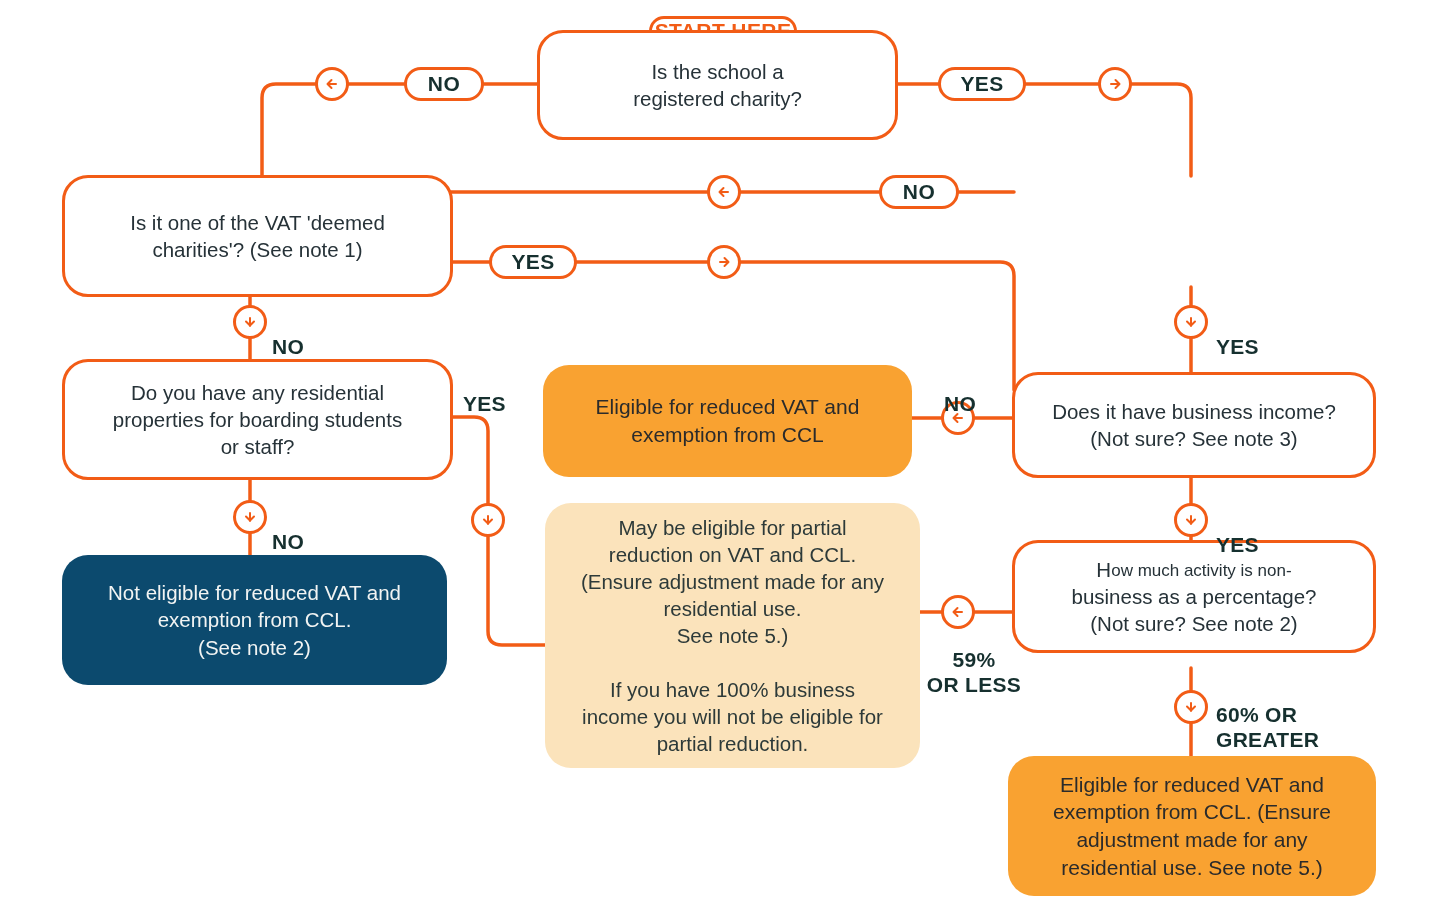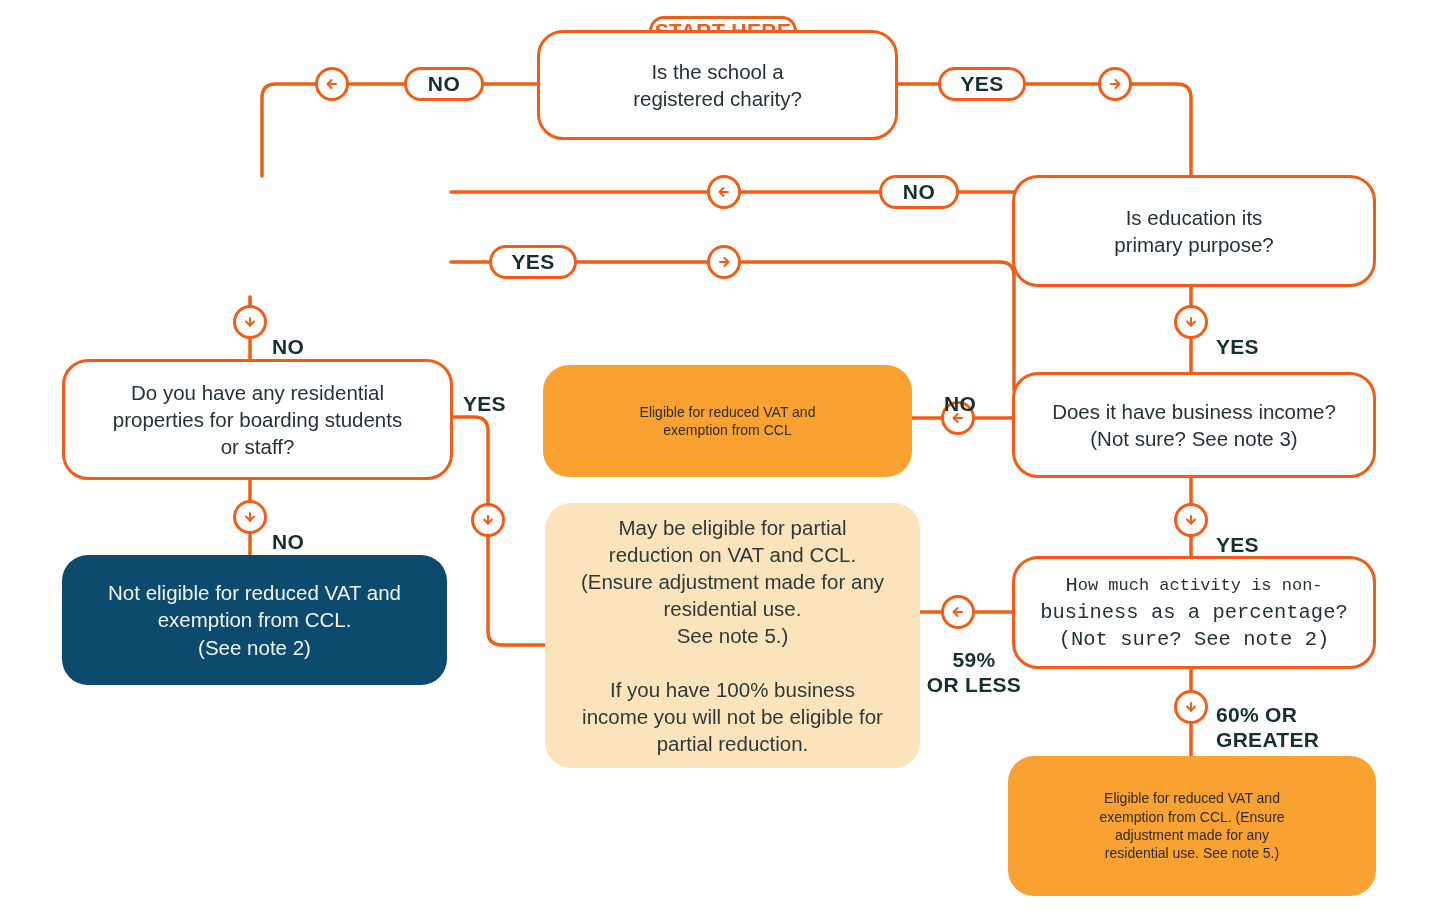--- a/index.html
+++ b/index.html
@@ -25,21 +25,21 @@
   .decision{
     background:#ffffff;
     border:3px solid #F25C16;
     color:#263238;
     font-size:20.5px;
     padding:8px 16px;
   }
   .terminal-orange{
     background:#F9A231;
     color:#2B2B2B;
-    font-size:14px;
+    font-size:21px;
     padding:10px 18px;
   }
   .terminal-amber{
     background:#FBE3BB;
     color:#2D3A39;
     font-size:20.5px;
     padding:12px 34px;
   }
   .terminal-dark{
     background:#0c4a6e;
@@ -120,38 +120,38 @@
 
   <div class="pill start" style="left:649px;top:16px;width:148px;height:30px;">
     <span>START HERE</span>
   </div>
 
   <div class="node decision" style="left:537px;top:30px;width:361px;height:110px;">
     <span class="txt">Is the school a
 registered charity?</span>
   </div>
 
-
-  <div class="node decision" style="left:1012px;top:175px;width:364px;height:112px;">
-    <span class="txt">Is education its
-primary purpose?</span>
-  </div>
+  <div class="node decision" style="left:62px;top:175px;width:391px;height:122px;">
+    <span class="txt">Is it one of the VAT  'deemed
+charities'?  (See note 1)</span>
+  </div>
+
 
   <div class="node decision" style="left:62px;top:359px;width:391px;height:121px;">
     <span class="txt">Do you have any residential
 properties for boarding students
 or staff?</span>
   </div>
 
   <div class="node decision" style="left:1012px;top:372px;width:364px;height:106px;">
     <span class="txt">Does it have  business income?
 (Not sure? See note 3)</span>
   </div>
 
-  <div class="node decision" style="left:1012px;top:556px;width:364px;height:113px;font-family:Liberation Mono, monospace;">
+  <div class="node decision" style="left:1012px;top:540px;width:364px;height:113px;">
     <span class="txt">
       <span>H</span><span class="smallcaps">ow much activity is non-</span>
       <span style="display:block">business as a percentage?
 (Not sure? See note 2)</span>
     </span>
   </div>
 
   <div class="node terminal-orange" style="left:543px;top:365px;width:369px;height:112px;">
     <span class="txt">Eligible for reduced VAT and
 exemption from CCL</span>

